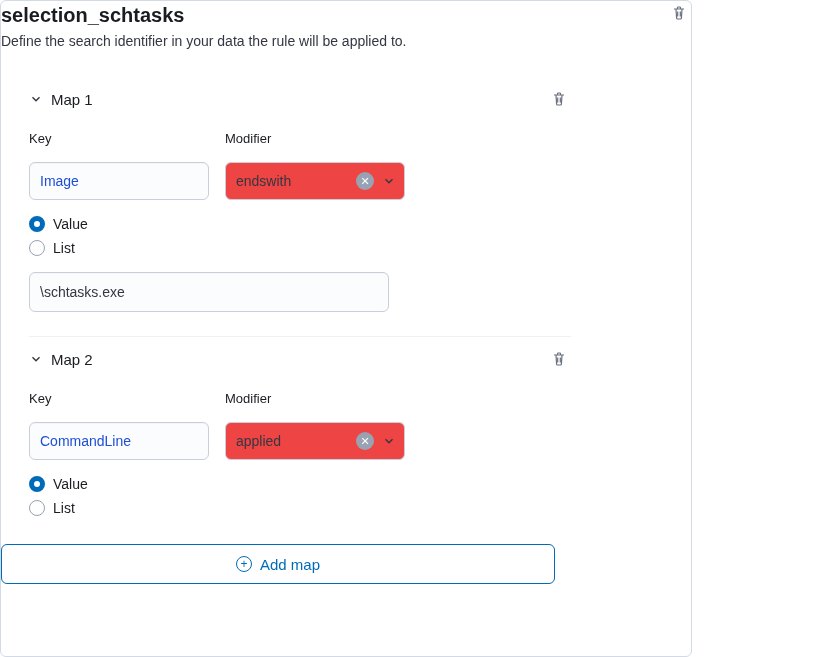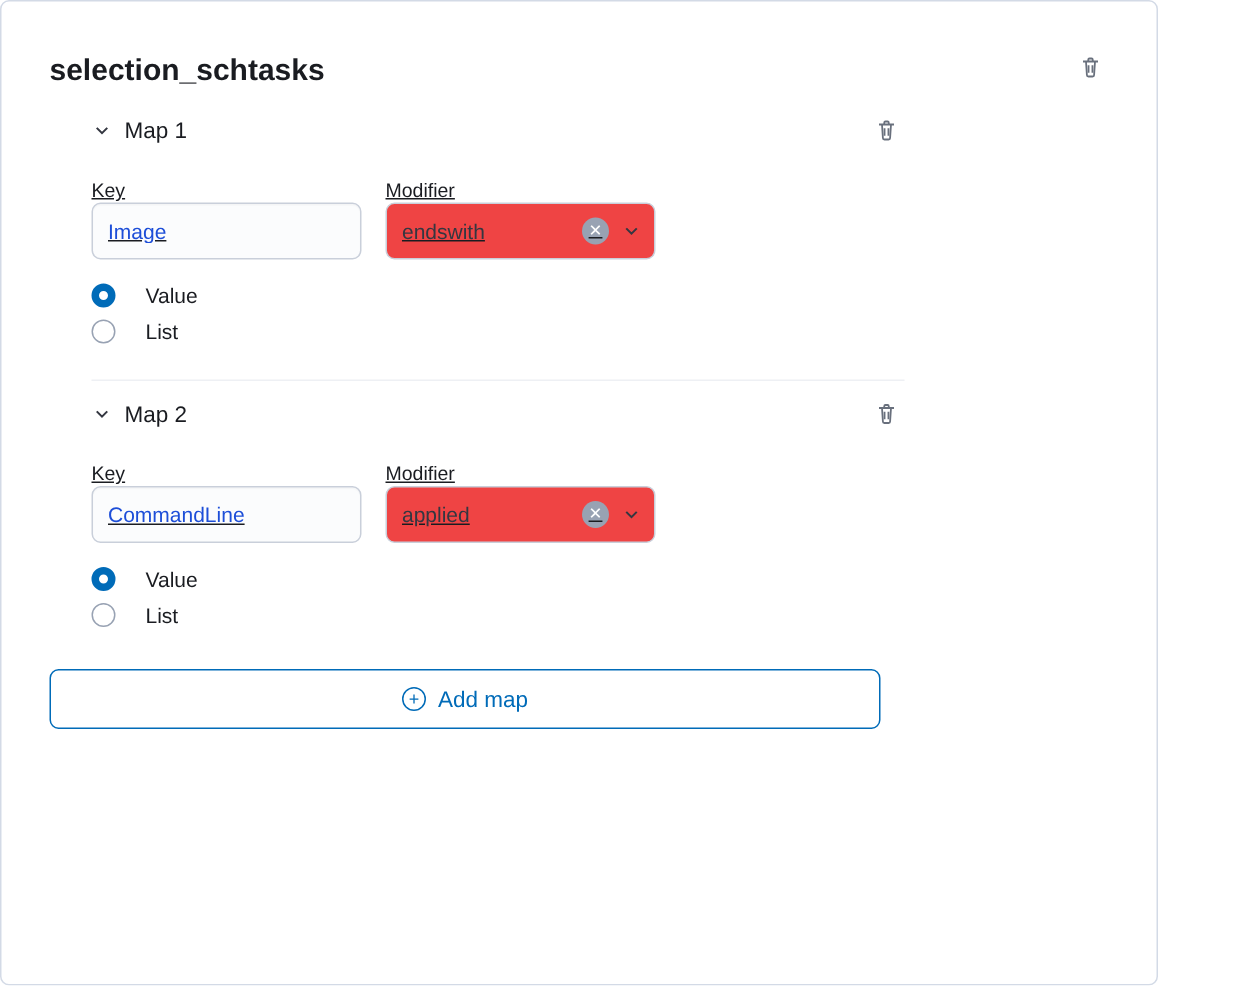--- a/index.html
+++ b/index.html
@@ -5,46 +5,46 @@
   * { box-sizing: border-box; }
   body {
     margin: 0;
     padding: 0;
     font-family: -apple-system, BlinkMacSystemFont, "Segoe UI", Helvetica, Arial, sans-serif;
     background: #fff;
     color: #1a1c21;
     font-size: 14px;
   }
   .panel {
-    width: 772px;
+    width: 692px;
     height: 657px;
     border: 1px solid #d3dae6;
     border-radius: 6px;
     margin: 0;
     position: relative;
-    padding: 32px;
+    padding: 0;
   }
   .hdr { display:flex; align-items:flex-start; justify-content:space-between; }
   .title { font-size: 20px; font-weight: 700; margin: 2px 0 6px 0; line-height:1.2; }
   .subtitle { font-size: 14px; color: #343741; margin: 0 0 28px 0; }
   .trash-btn {
     background: none; border: none; padding: 4px; cursor: pointer; color: #69707d;
   }
   .trash-btn svg { display:block; }
   .map-block { padding-bottom: 8px; margin-left: 28px; }
   .map-block + .map-block { border-top: 1px solid #eef0f4; }
   .map-hdr {
     display:flex; align-items:center; justify-content:space-between;
     padding: 10px 0 10px 0; margin-bottom: 10px;
   }
   .map-hdr-left { display:flex; align-items:center; gap: 8px; cursor:pointer; }
   .chev { color:#343741; display:inline-flex; }
   .map-title { font-size: 15px; font-weight: 500; color: #1a1c21; }
   .row { display:flex; gap: 16px; margin-bottom: 16px; }
-  .field { display:flex; flex-direction:column; gap:1px;text-decoration:underline; }
+  .field { display:flex; flex-direction:column; gap:16px; }
   .flabel { font-size: 13px; color: #1a1c21; }
   .text-input {
     width: 180px; height: 38px;
     border: 1px solid #c9cfda; border-radius: 6px;
     background: #fbfcfd;
     padding: 0 10px; font-size: 14px; color:#1d4ed8;
     box-shadow: inset 0 1px 1px rgba(0,0,0,0.03);
   }
   .combo {
     width: 180px; height: 38px;
@@ -55,21 +55,21 @@
   }
   .combo-text { flex:1; font-size:14px; color:#343741; }
   .clear-circ {
     width:18px; height:18px; border-radius:50%;
     background:#98a2b3; color:#fff;
     display:inline-flex; align-items:center; justify-content:center;
     font-size:11px; line-height:1; cursor:pointer;
   }
   .combo-chev { color:#343741; display:inline-flex; }
   .radios { display:flex; flex-direction:column; gap:8px; margin-bottom:16px; }
-  .radio-row { display:flex; align-items:center; gap:20px; cursor:pointer; }
+  .radio-row { display:flex; align-items:center; gap:8px; cursor:pointer; }
   .radio {
     width:16px; height:16px; border-radius:50%;
     border: 1px solid #98a2b3; background:#fff;
     display:inline-flex; align-items:center; justify-content:center;
   }
   .radio.sel { border: 5px solid #006bb8; }
   .radio-label { font-size:14px; color:#1a1c21; }
   .value-input {
     width: 360px; height: 40px;
     border: 1px solid #c9cfda; border-radius: 6px;
@@ -93,20 +93,21 @@
   }
   .content { width: 570px; }
 </style>
 </head>
 <body>
 
 <div class="panel">
   <div class="hdr">
     <div>
       <h1 class="title">selection_schtasks</h1>
+      <p class="subtitle">Define the search identifier in your data the rule will be applied to.</p>
     </div>
     <button class="trash-btn">
       <span>
         <svg width="16" height="16" viewBox="0 0 16 16" fill="none" stroke="#69707d" stroke-width="1.2">
           <path d="M3 4h10M6.5 4V2.8c0-.4.4-.8.8-.8h1.4c.4 0 .8.4.8.8V4M5 4l.6 9c0 .5.5 1 1 1h2.8c.5 0 1-.5 1-1L11 4"></path>
           <path d="M6.7 6.5v5M9.3 6.5v5"></path>
         </svg>
       </span>
     </button>
   </div>
@@ -158,20 +159,21 @@
         <div class="radio-row">
           <span class="radio sel"></span>
           <span class="radio-label">Value</span>
         </div>
         <div class="radio-row">
           <span class="radio"></span>
           <span class="radio-label">List</span>
         </div>
       </div>
 
+      <input class="value-input" value="\schtasks.exe" style="">
     </div>
 
     <div class="map-block">
       <div class="map-hdr">
         <div class="map-hdr-left">
           <span class="chev">
             <svg width="14" height="14" viewBox="0 0 16 16" fill="none" stroke="#343741" stroke-width="1.6">
                 <path d="M4 6l4 4 4-4"></path>
               </svg>
           </span>

